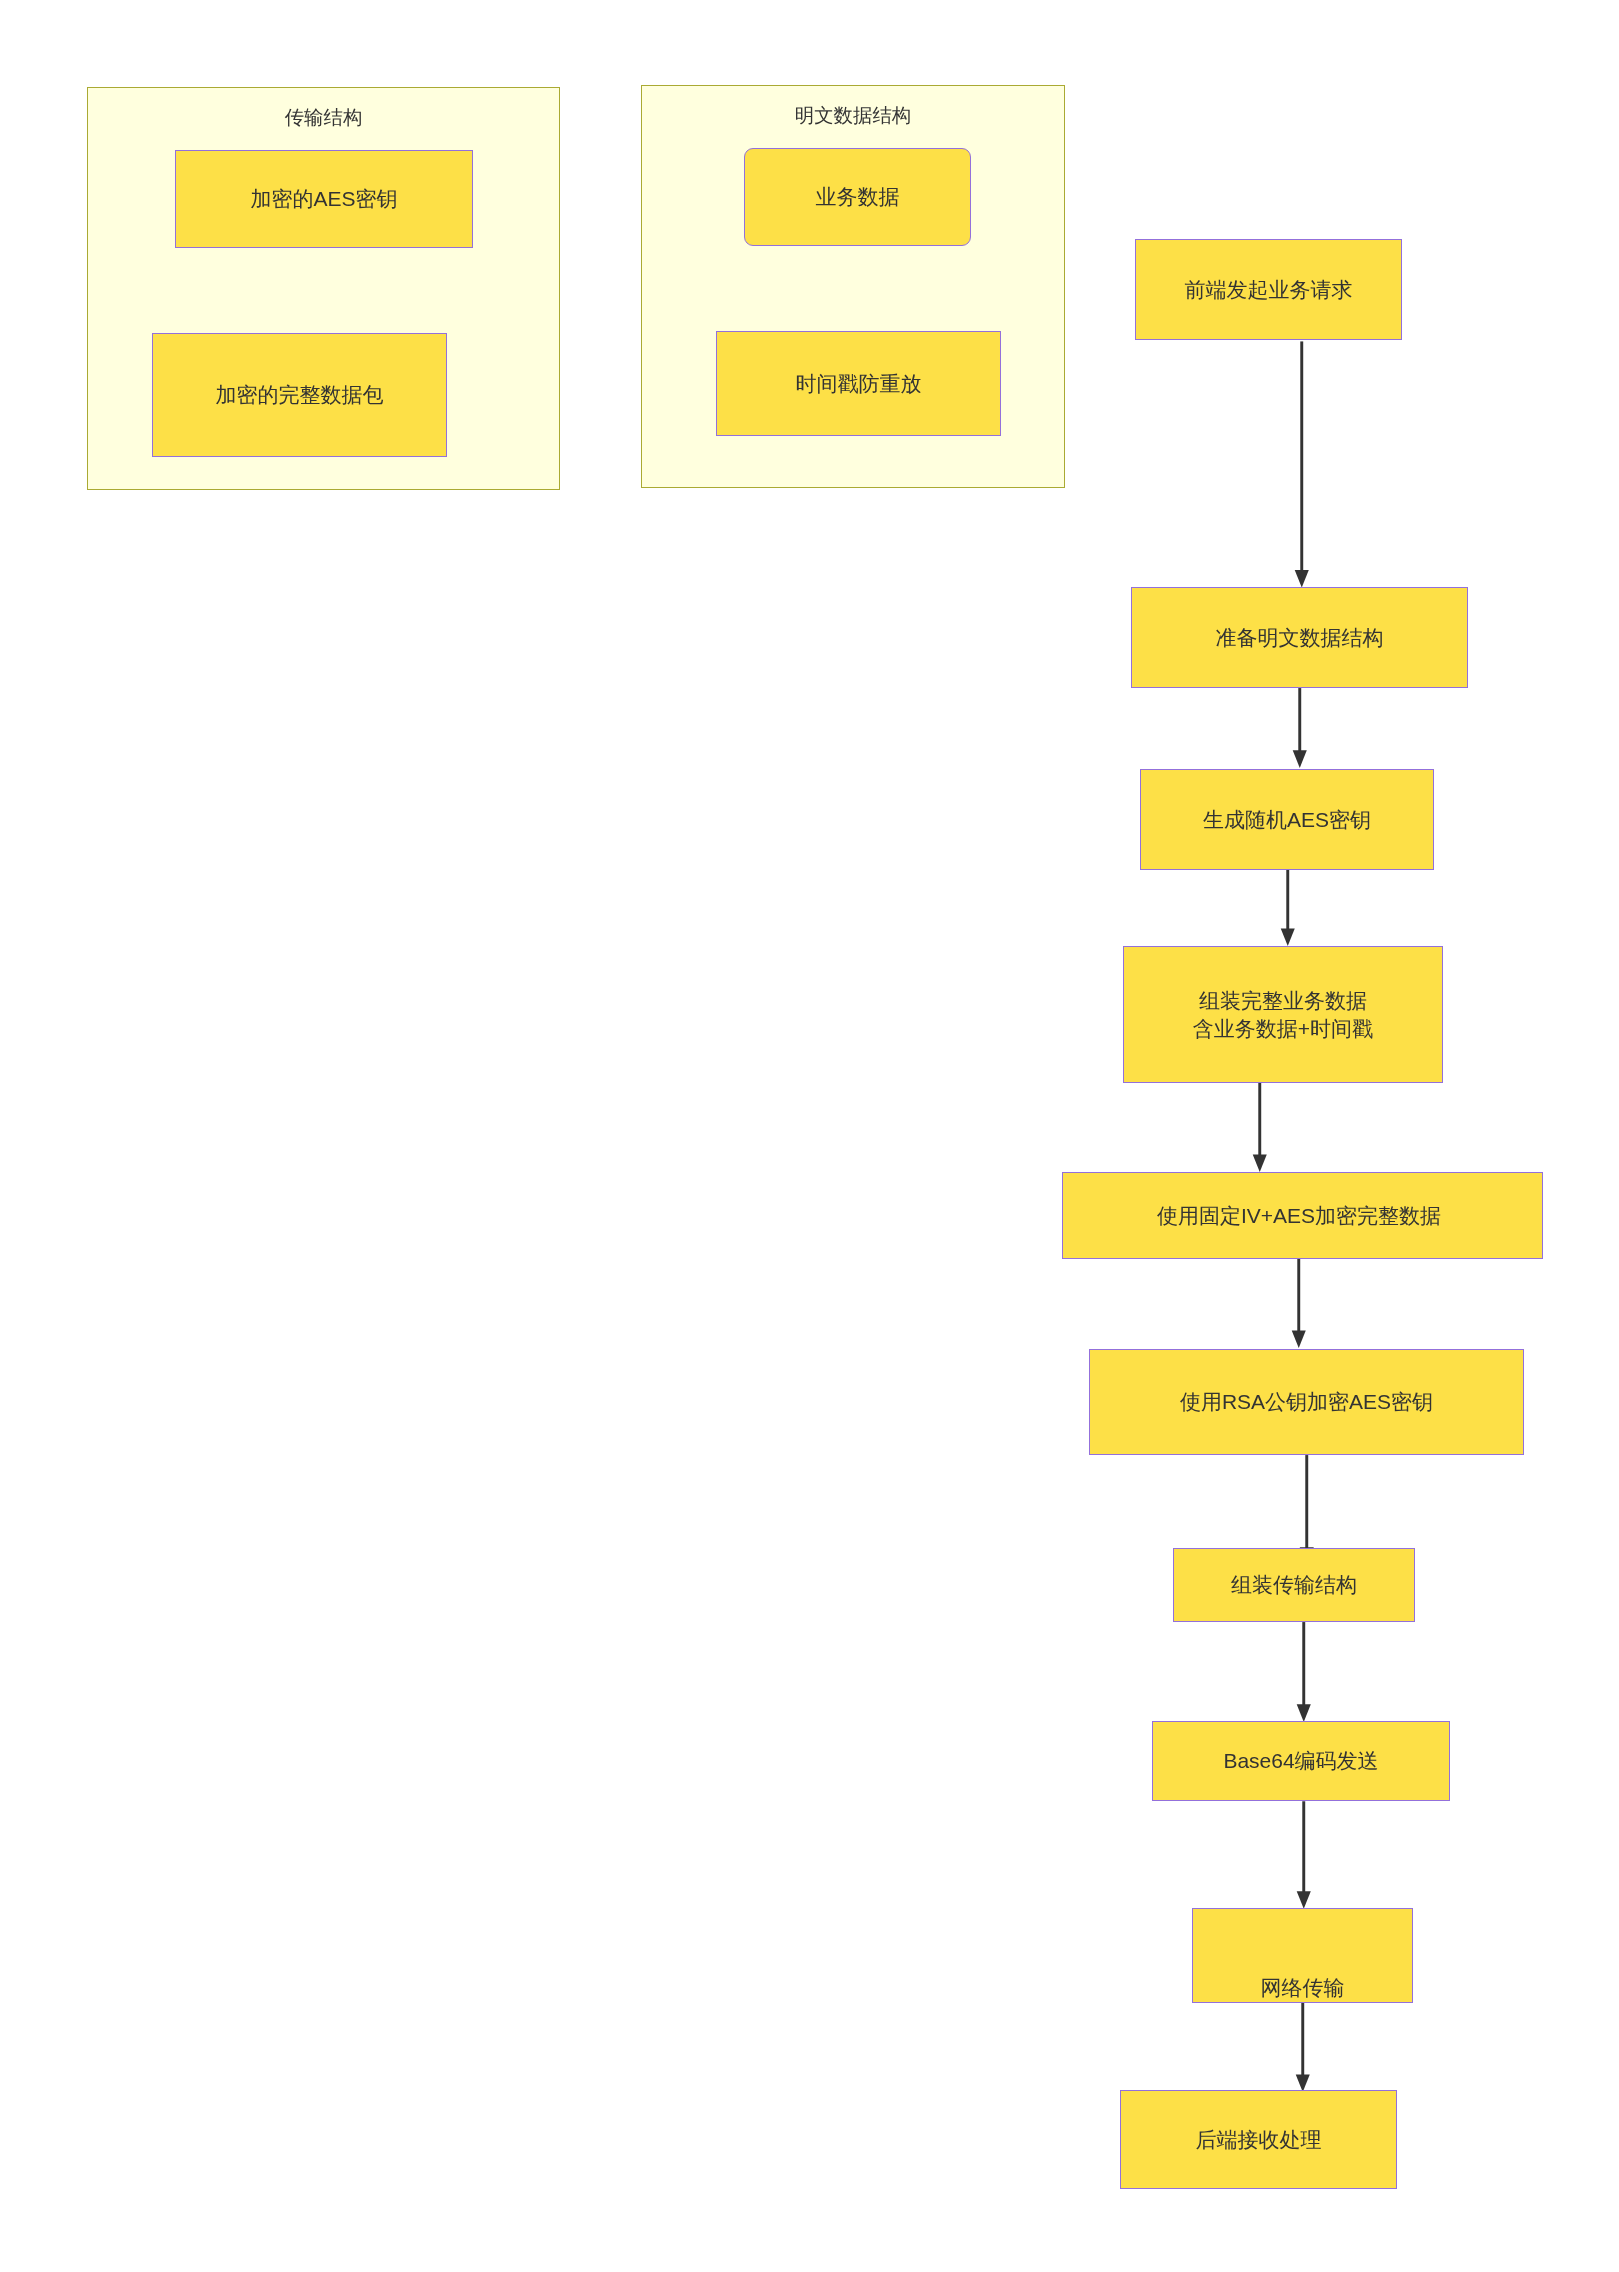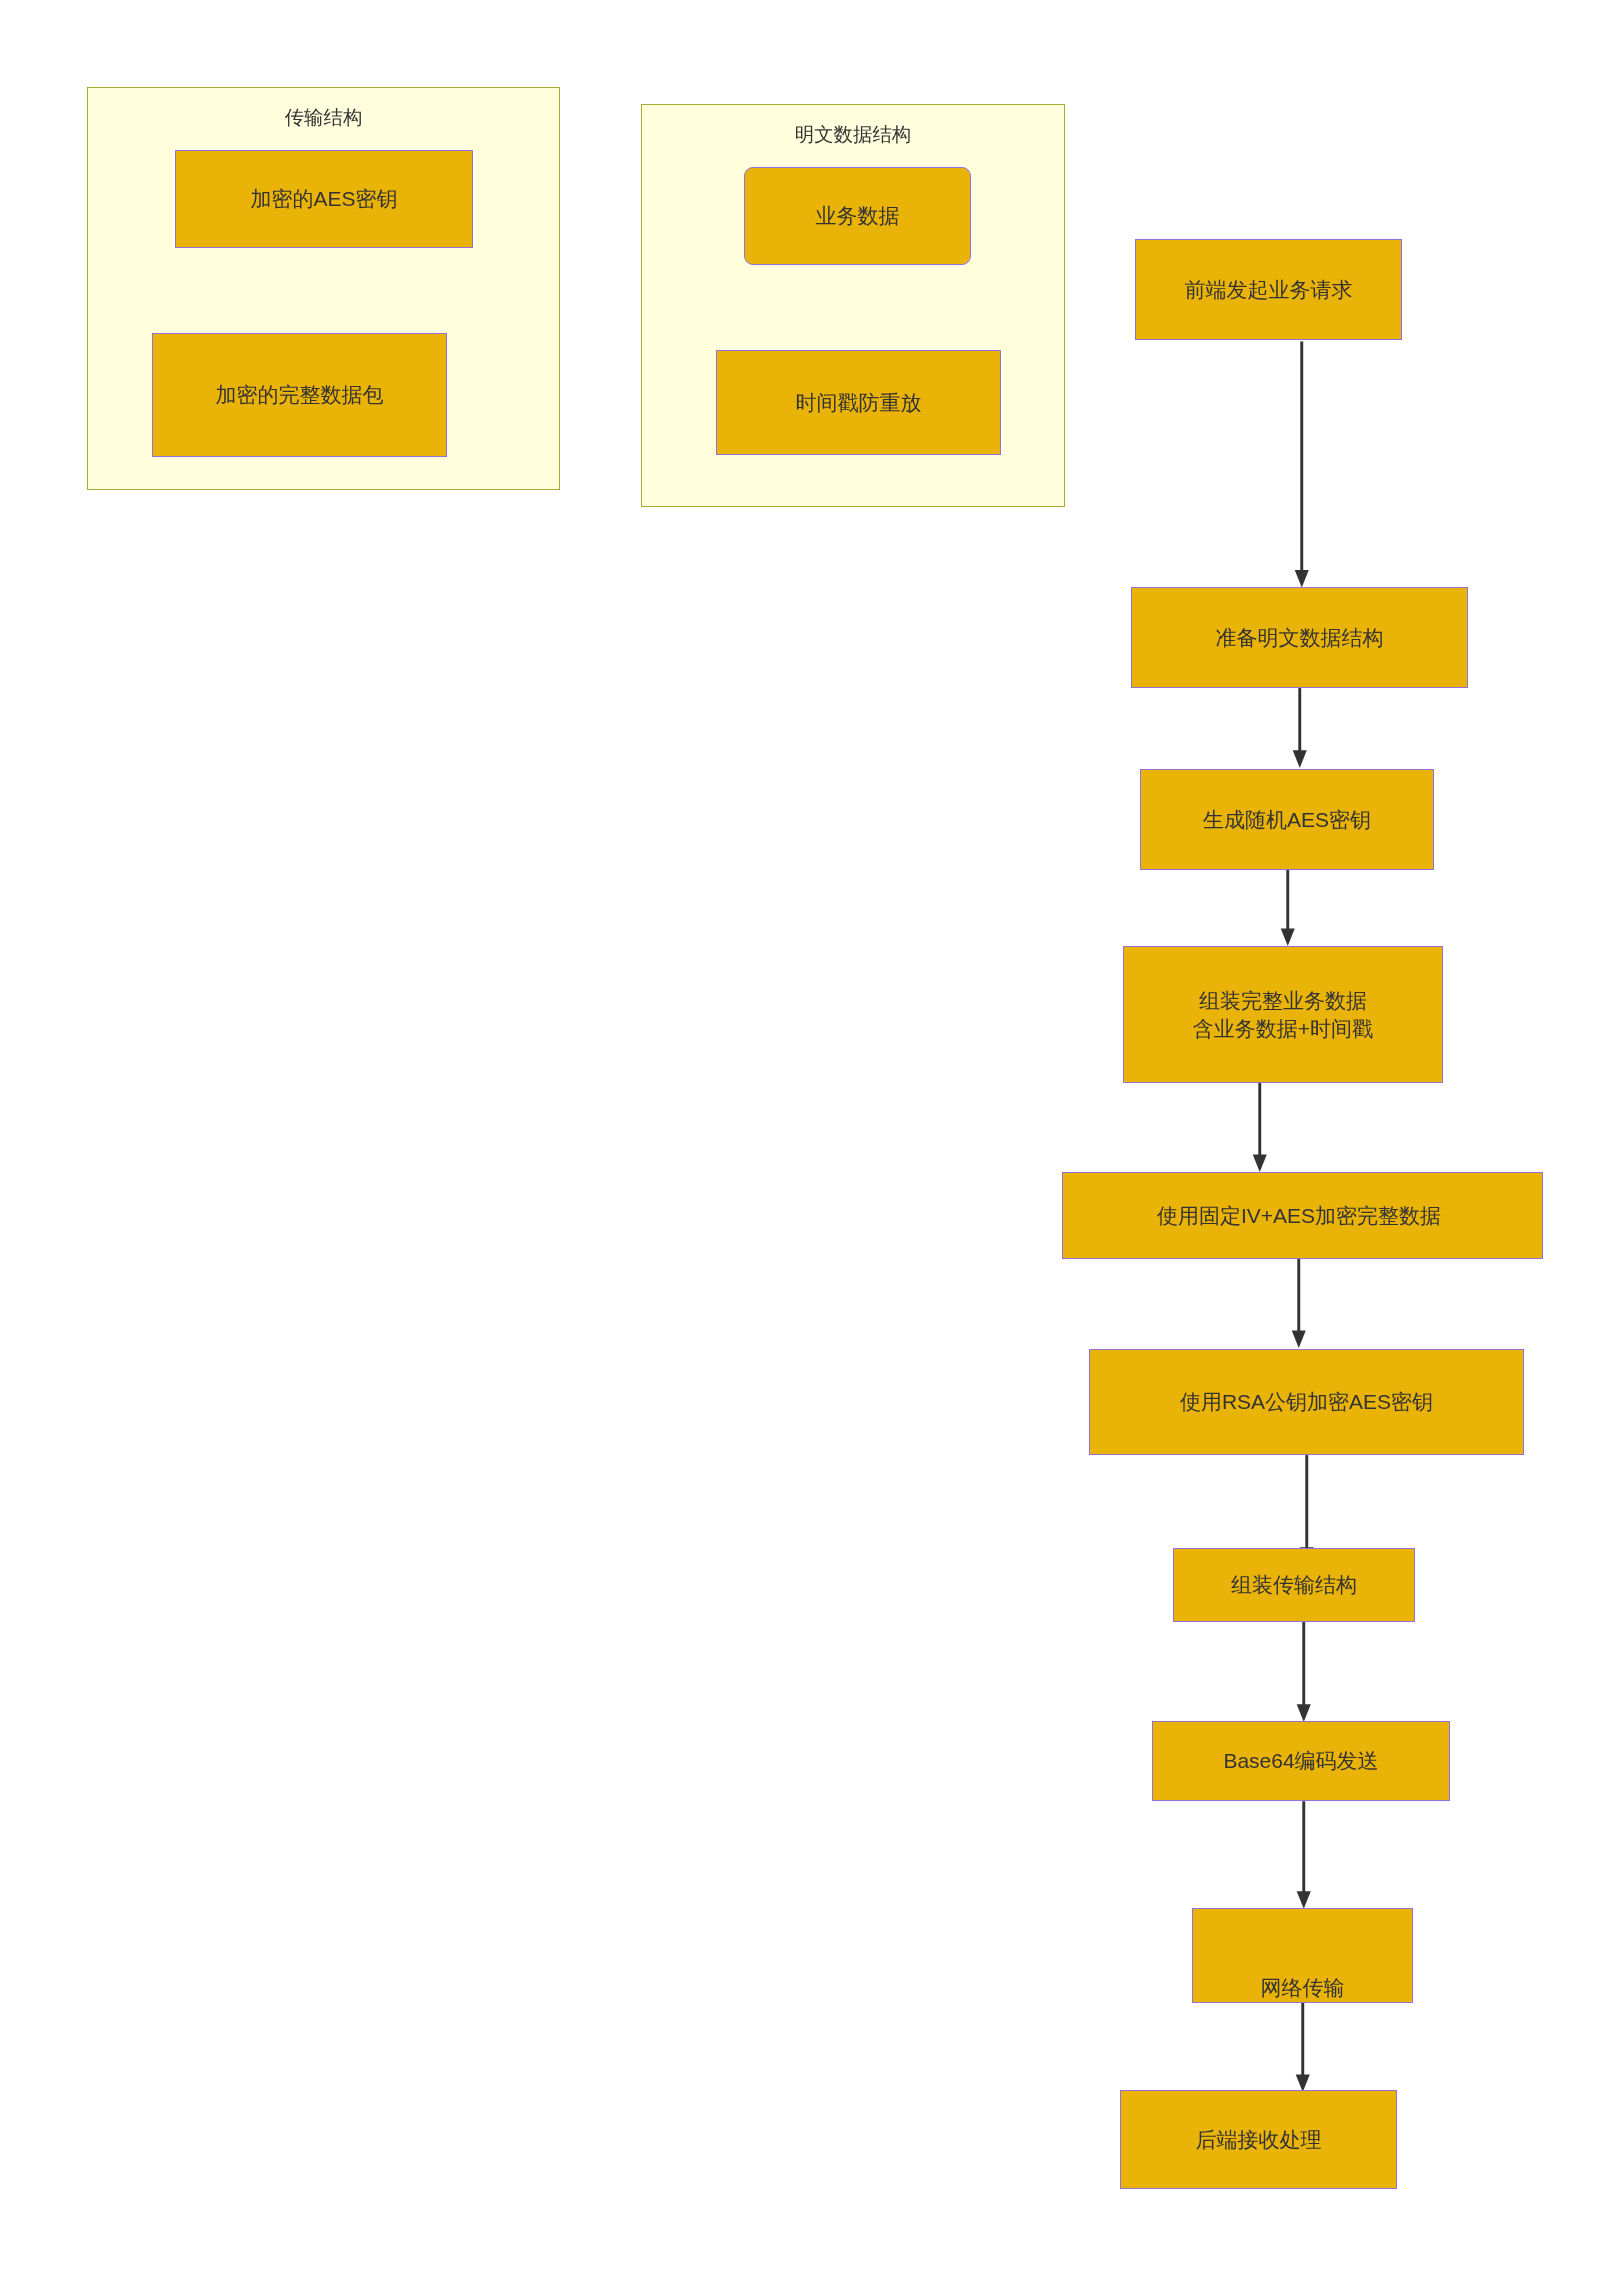--- a/index.html
+++ b/index.html
@@ -38,21 +38,21 @@
     text-align: center;
     font-size: 19.4px;
     color: #333333;
     line-height: 1;
     white-space: nowrap;
   }
 
   
   .node {
     position: absolute;
-    background: #eab308;
+    background: #fde047;
     border: 1.8px solid #9370db;
     box-sizing: border-box;
     display: flex;
     align-items: center;
     justify-content: center;
     overflow: hidden;
   }
   .node-label {
     font-size: 21px;
     color: #333333;
@@ -82,21 +82,21 @@
 
     <div class="node" style="left:87px; top:62px; width:298px; height:98px;">
       <span class="node-label">加密的AES密钥</span>
     </div>
 
     <div class="node" style="left:64px; top:245px; width:295px; height:124px;">
       <span class="node-label">加密的完整数据包</span>
     </div>
   </div>
 
-  <div class="subgraph" style="left:641px; top:104px; width:424px; height:403px;">
+  <div class="subgraph" style="left:641px; top:85px; width:424px; height:403px;">
     <div class="subgraph-title" style="top:20px;">明文数据结构</div>
 
     <div class="node" style="left:102px; top:62px; width:227px; height:98px;border-radius:9px;">
       <span class="node-label">业务数据</span>
     </div>
 
     <div class="node" style="left:74px; top:245px; width:285px; height:105px;justify-content:center;">
       <span class="node-label">时间戳防重放</span>
     </div>
   </div>

